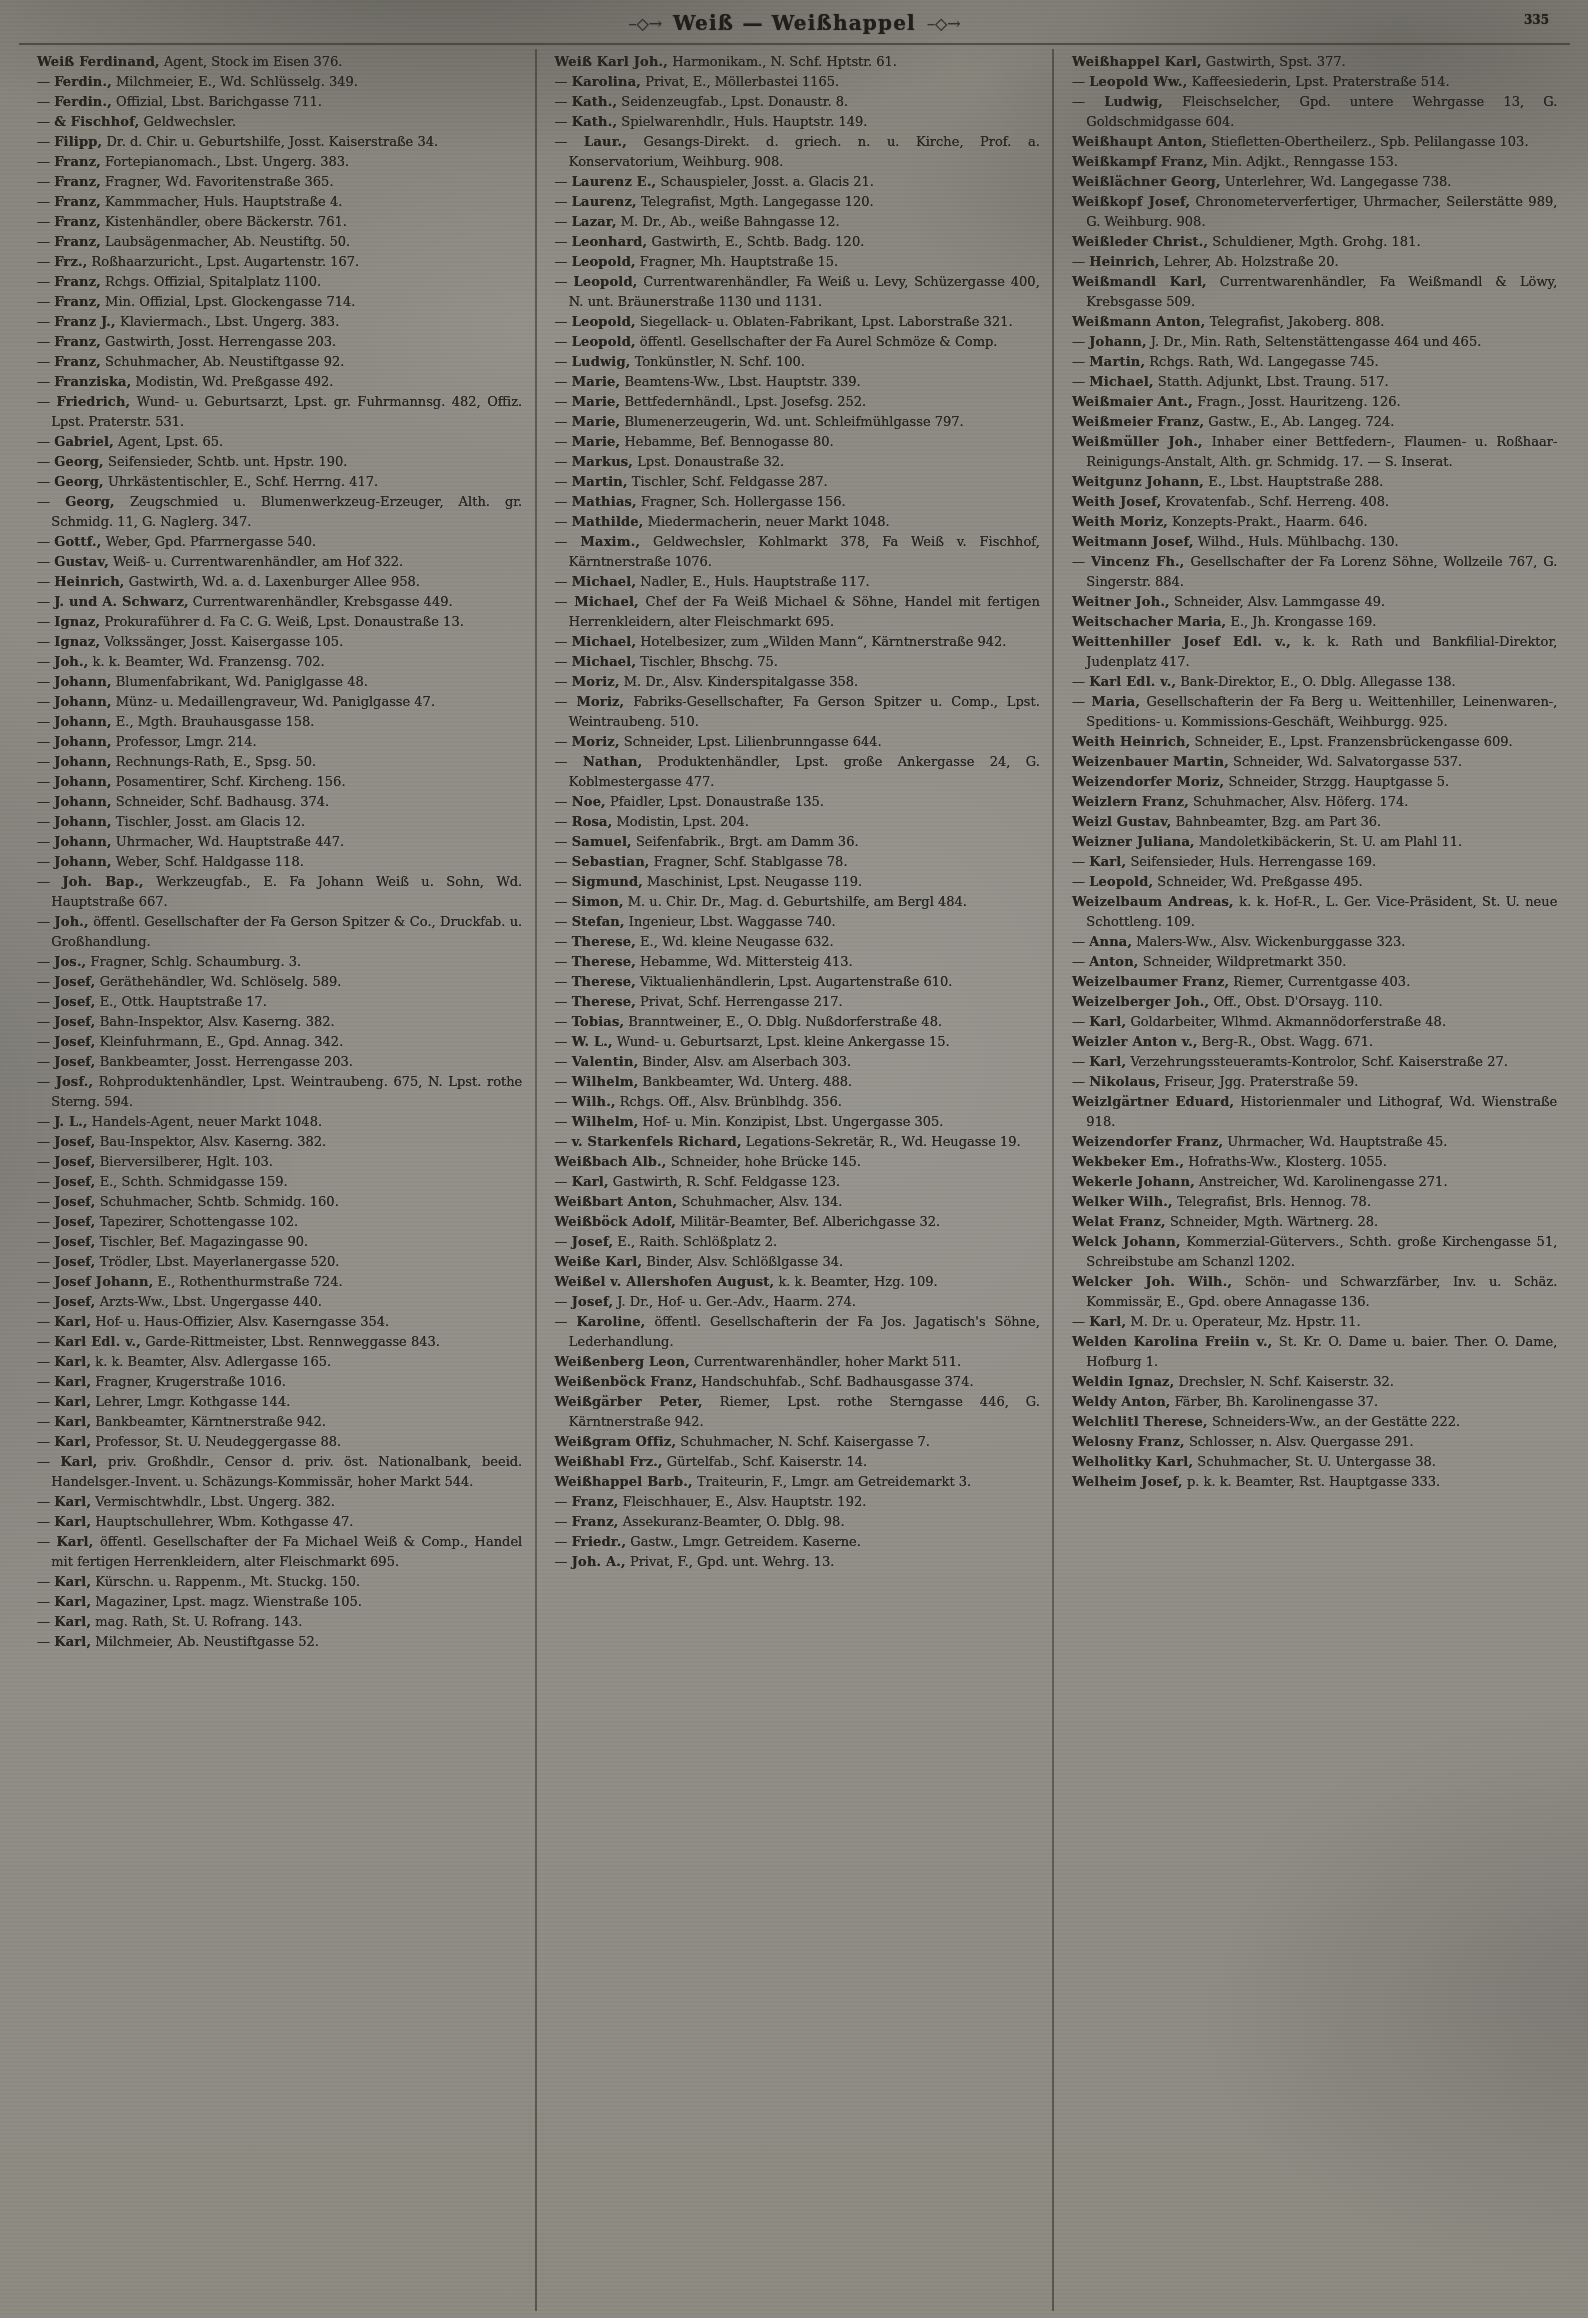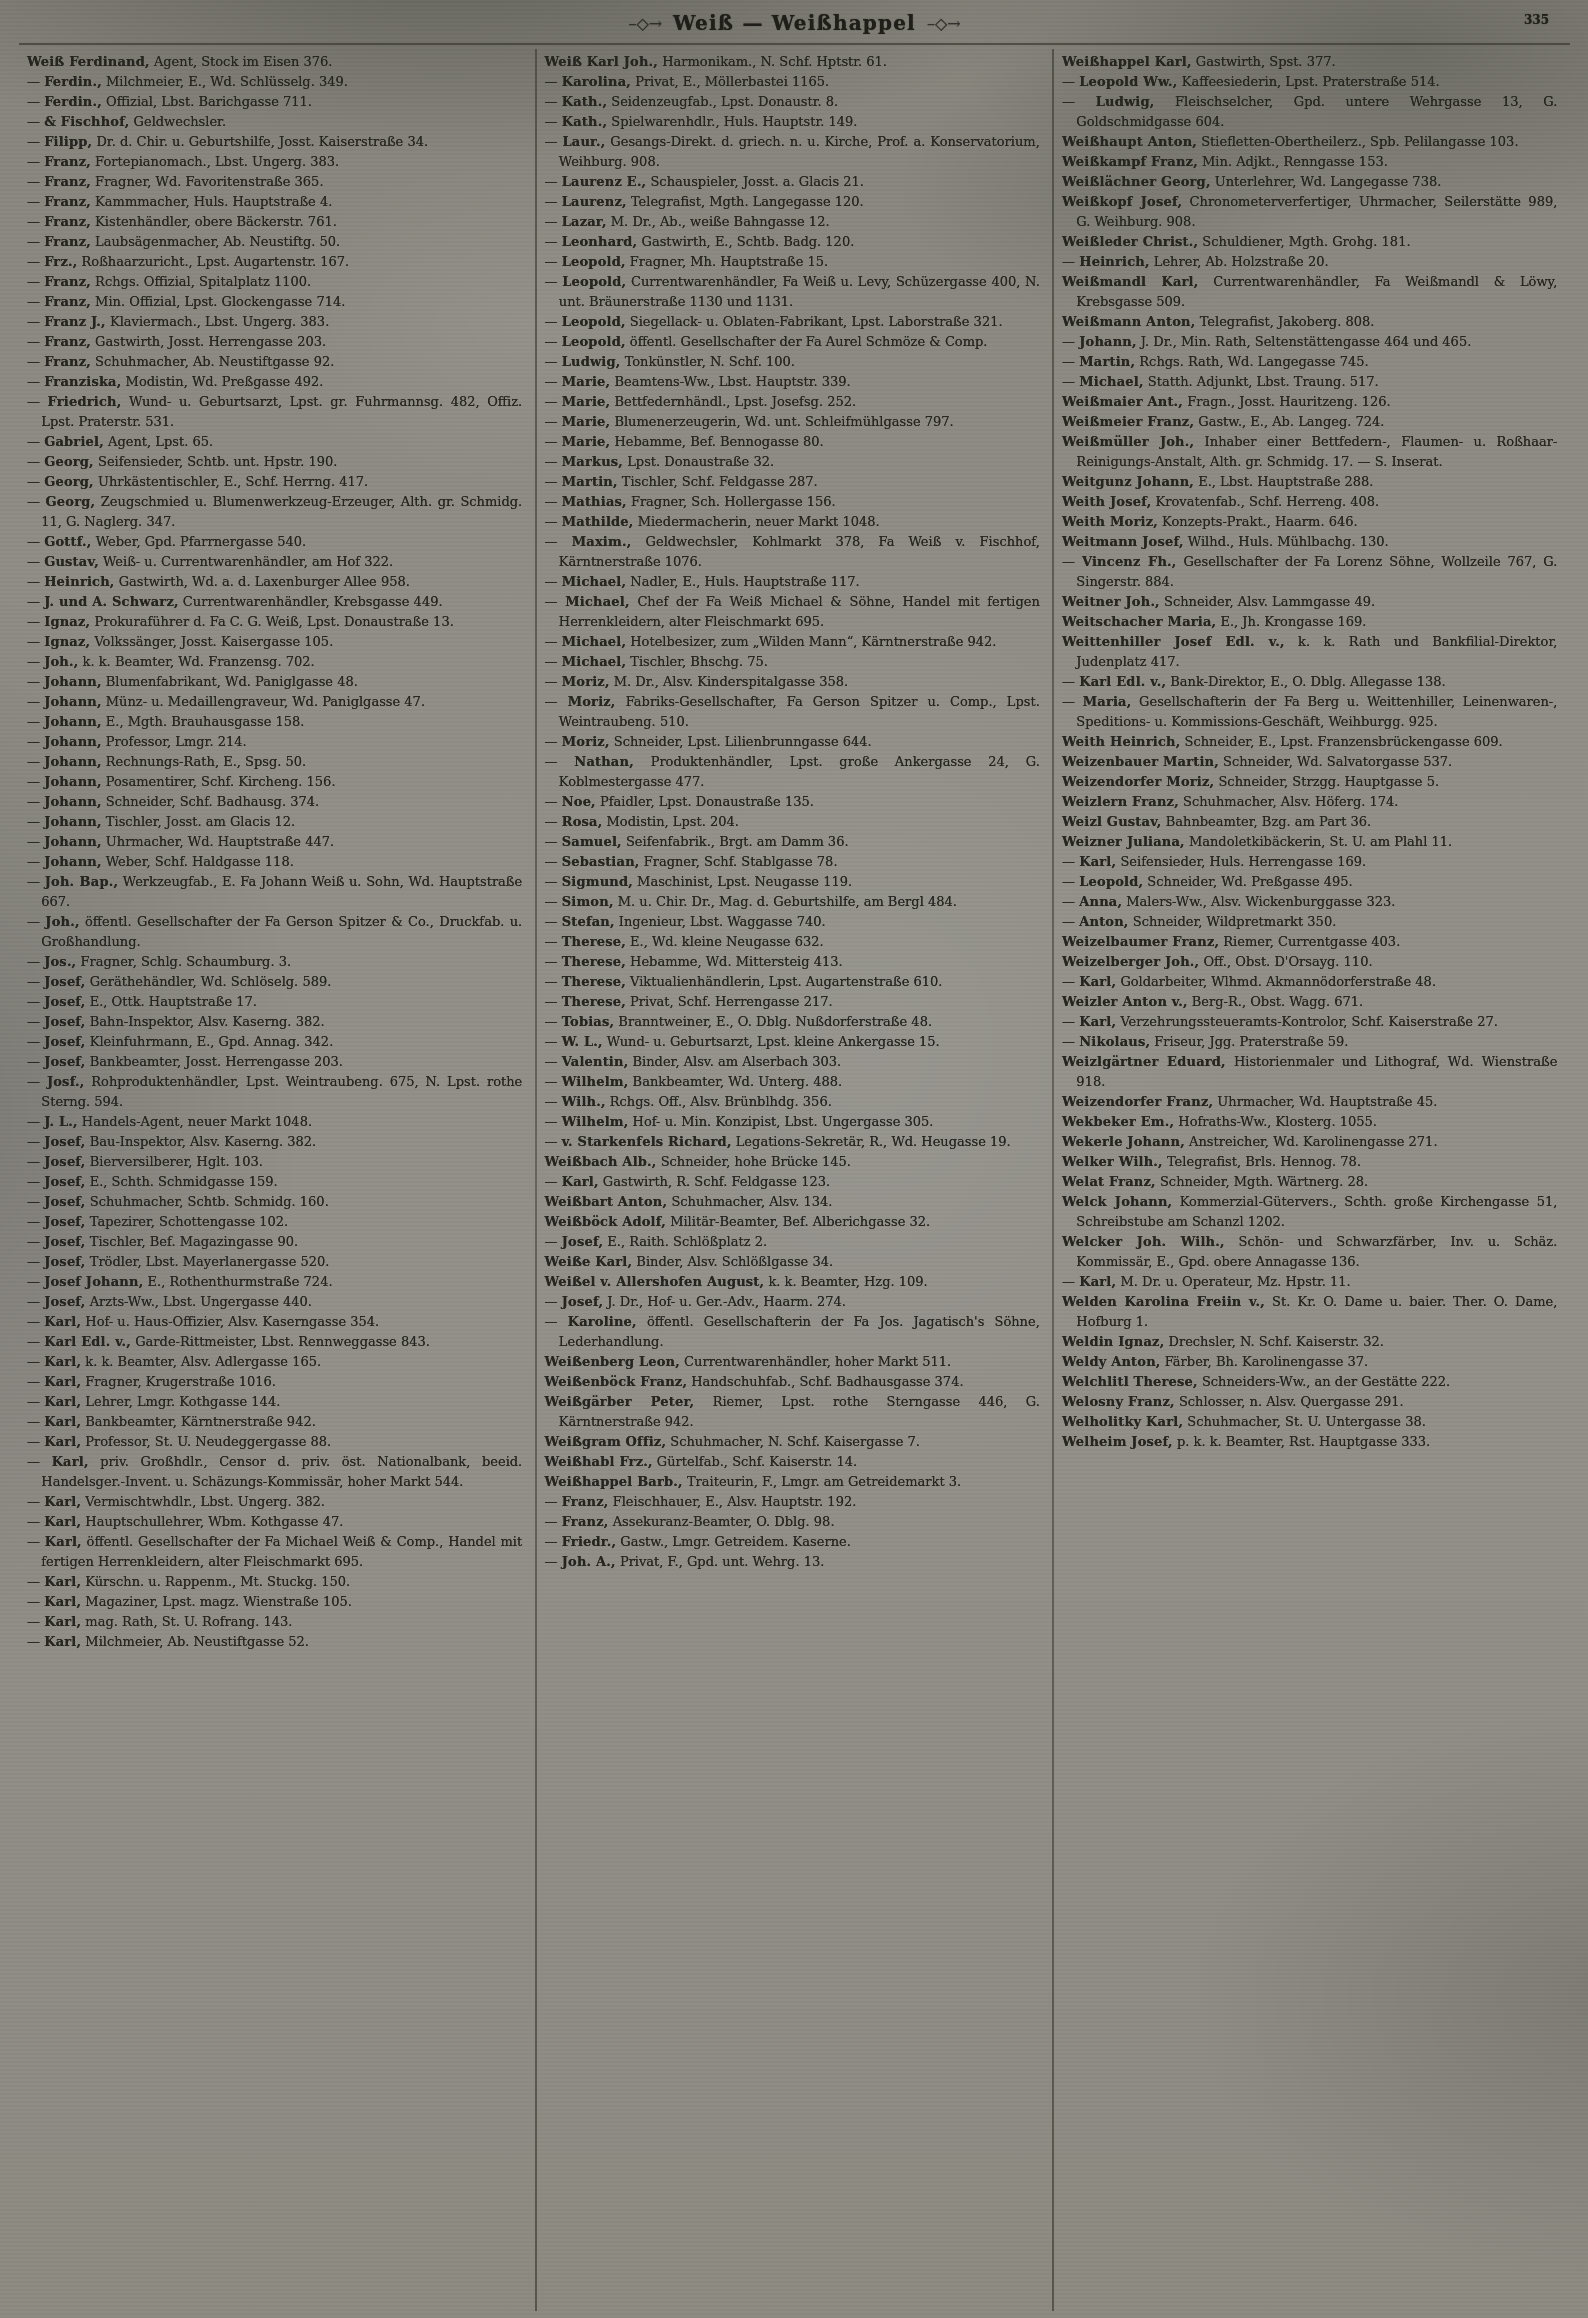--- a/index.html
+++ b/index.html
@@ -44,20 +44,21 @@
     position: absolute; top: 49px; left: 19px; width: 1551px; height: 2262px;
     display: flex;
     filter: blur(0.3px);
   }
   .col {
     flex: 1 1 0; padding: 3.2px 12.7px 0 8px;
     font-size: 13px; line-height: 20px;
     color: #262520; text-align: justify;
     text-shadow: 0 0 0.6px rgba(35,34,28,0.75);
     overflow: hidden;
+    margin-left: 10px;
   }
   .vrule {
     width: 1.6px; align-self: stretch; opacity: 0.75;
     background: linear-gradient(180deg, #45443a, #56544a 50%, #45443a);
   }
   .entry { padding-left: 14.3px; text-indent: -14.3px; }
   .entry b { font-weight: bold; letter-spacing: 0.2px; }
 </style>
 </head>
 <body>
@@ -249,20 +250,21 @@
         <div class="entry">— <b>Karl Edl. v.,</b> Bank-Direktor, E., O. Dblg. Allegasse 138.</div>
         <div class="entry">— <b>Maria,</b> Gesellschafterin der Fa Berg u. Weittenhiller, Leinenwaren-, Speditions- u. Kommissions-Geschäft, Weihburgg. 925.</div>
         <div class="entry"><b>Weith Heinrich,</b> Schneider, E., Lpst. Franzensbrückengasse 609.</div>
         <div class="entry"><b>Weizenbauer Martin,</b> Schneider, Wd. Salvatorgasse 537.</div>
         <div class="entry"><b>Weizendorfer Moriz,</b> Schneider, Strzgg. Hauptgasse 5.</div>
         <div class="entry"><b>Weizlern Franz,</b> Schuhmacher, Alsv. Höferg. 174.</div>
         <div class="entry"><b>Weizl Gustav,</b> Bahnbeamter, Bzg. am Part 36.</div>
         <div class="entry"><b>Weizner Juliana,</b> Mandoletkibäckerin, St. U. am Plahl 11.</div>
         <div class="entry">— <b>Karl,</b> Seifensieder, Huls. Herrengasse 169.</div>
         <div class="entry">— <b>Leopold,</b> Schneider, Wd. Preßgasse 495.</div>
+        <div class="entry"><b>Weizelbaum Andreas,</b> k. k. Hof-R., L. Ger. Vice-Präsident, St. U. neue Schottleng. 109.</div>
         <div class="entry">— <b>Anna,</b> Malers-Ww., Alsv. Wickenburggasse 323.</div>
         <div class="entry">— <b>Anton,</b> Schneider, Wildpretmarkt 350.</div>
         <div class="entry"><b>Weizelbaumer Franz,</b> Riemer, Currentgasse 403.</div>
         <div class="entry"><b>Weizelberger Joh.,</b> Off., Obst. D'Orsayg. 110.</div>
         <div class="entry">— <b>Karl,</b> Goldarbeiter, Wlhmd. Akmannödorferstraße 48.</div>
         <div class="entry"><b>Weizler Anton v.,</b> Berg-R., Obst. Wagg. 671.</div>
         <div class="entry">— <b>Karl,</b> Verzehrungssteueramts-Kontrolor, Schf. Kaiserstraße 27.</div>
         <div class="entry">— <b>Nikolaus,</b> Friseur, Jgg. Praterstraße 59.</div>
         <div class="entry"><b>Weizlgärtner Eduard,</b> Historienmaler und Lithograf, Wd. Wienstraße 918.</div>
         <div class="entry"><b>Weizendorfer Franz,</b> Uhrmacher, Wd. Hauptstraße 45.</div>

